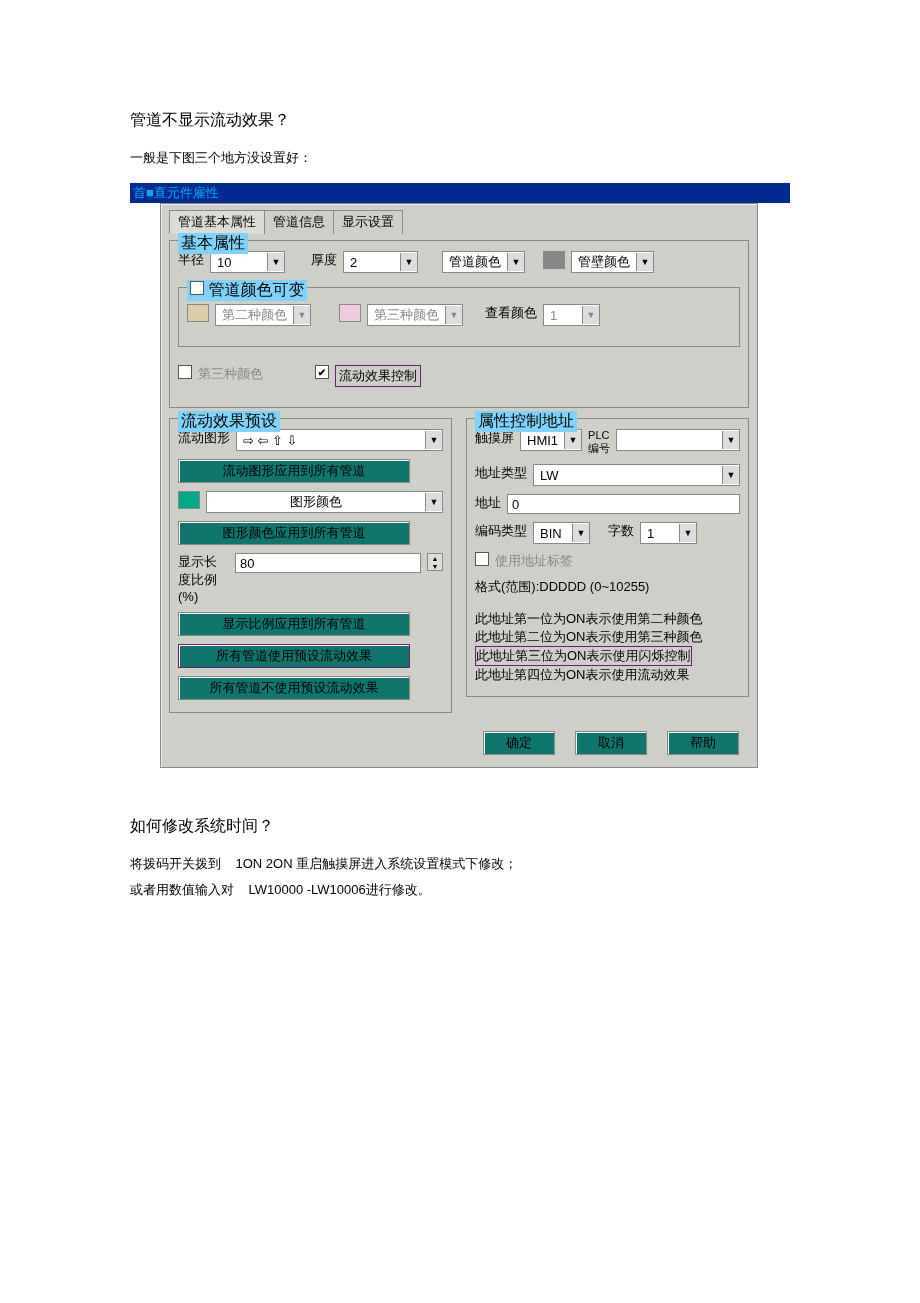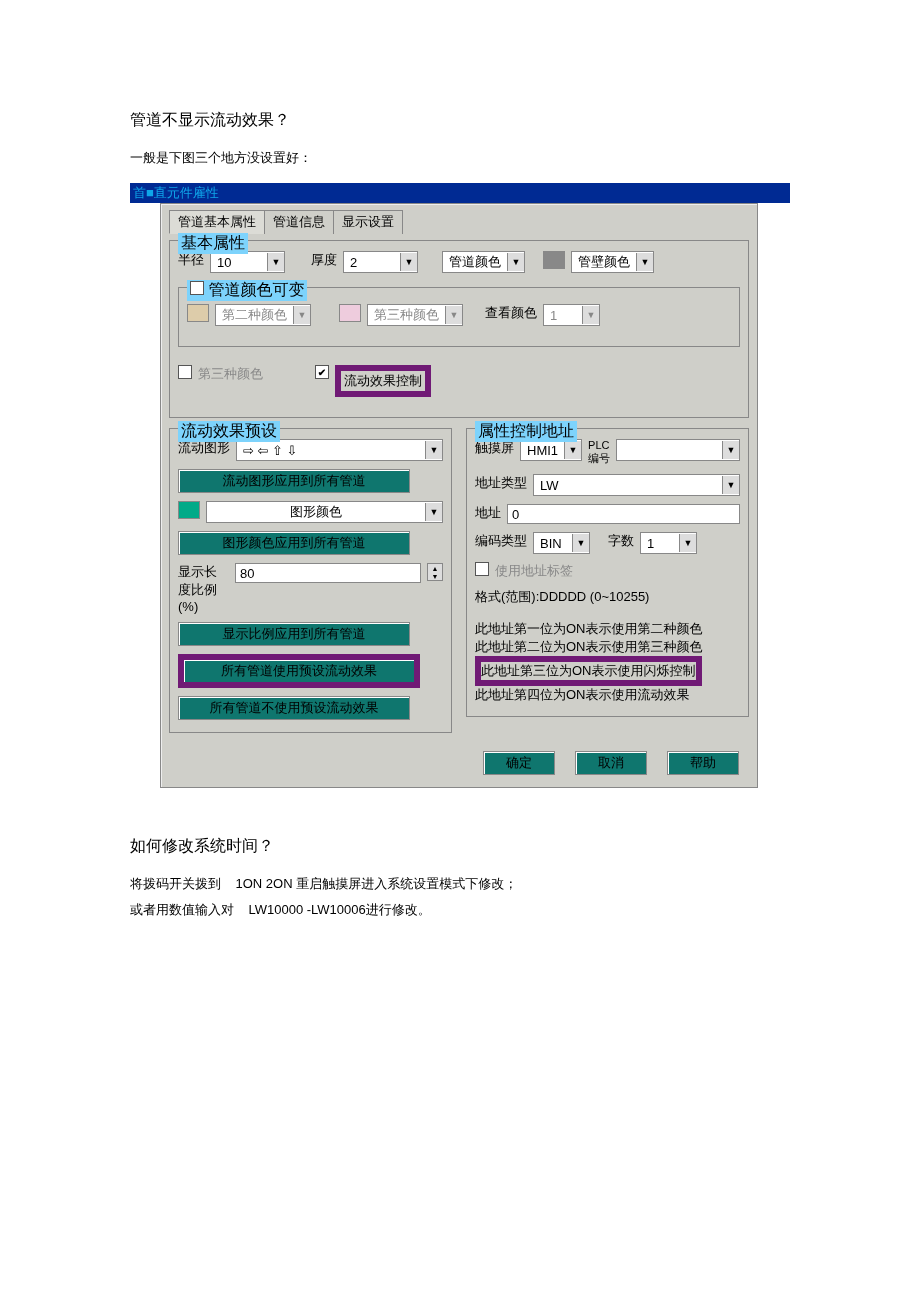--- a/index.html
+++ b/index.html
@@ -19,21 +19,21 @@
 .dd{display:inline-flex;align-items:center;background:#fff;border:1px solid #888;height:20px}
 .dd span.txtc{padding:0 6px;font-size:13px;min-width:26px;display:inline-block}
 .ddbtn{width:16px;height:18px;background:#ddd;border-left:1px solid #888;display:flex;align-items:center;justify-content:center;font-size:9px;cursor:pointer}
 .btn{background:#0f766e;border:1px solid #888;height:22px;font-size:13px;display:flex;align-items:center;justify-content:center;min-width:70px;cursor:pointer;box-shadow:inset 1px 1px 0 #fff}
 .btn.wide{width:230px}
 .sw{width:20px;height:16px;border:1px solid #888;display:inline-block}
 .ckbox{width:12px;height:12px;border:1px solid #555;background:#fff;display:inline-flex;align-items:center;justify-content:center;font-size:10px;font-weight:bold}
 .cols{display:flex;gap:14px}
 .col{flex:1}
 .disabled{color:#888}
-.redbox{border:6px solid #701a75}
+.redbox{border:1px solid #701a75}
 .spin{display:inline-flex;flex-direction:column;border:1px solid #888}
 .spin div{width:14px;height:8px;background:#ddd;display:flex;align-items:center;justify-content:center;font-size:7px;cursor:pointer}
 .dlgbtns{display:flex;justify-content:flex-end;gap:20px;margin:8px 10px 0 0}
 .sec2{margin-top:48px}
 .sec2 p{font-size:13px;margin:8px 0}
 </style>
 </head>
 <body>
 
 <div class="page">

